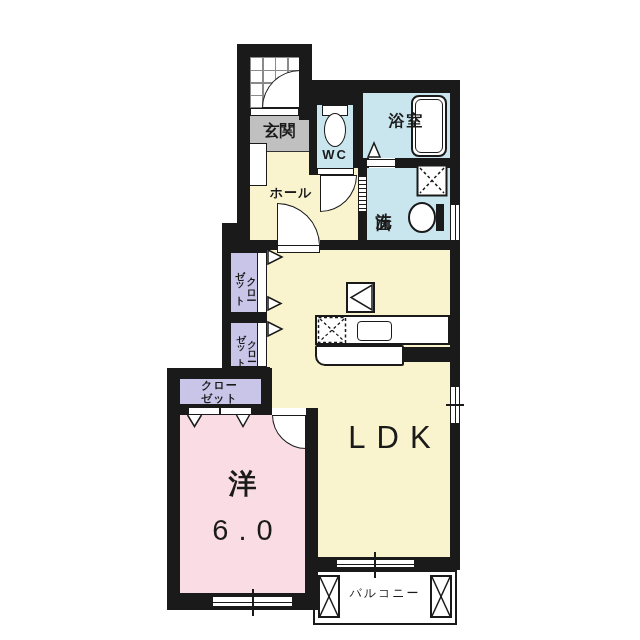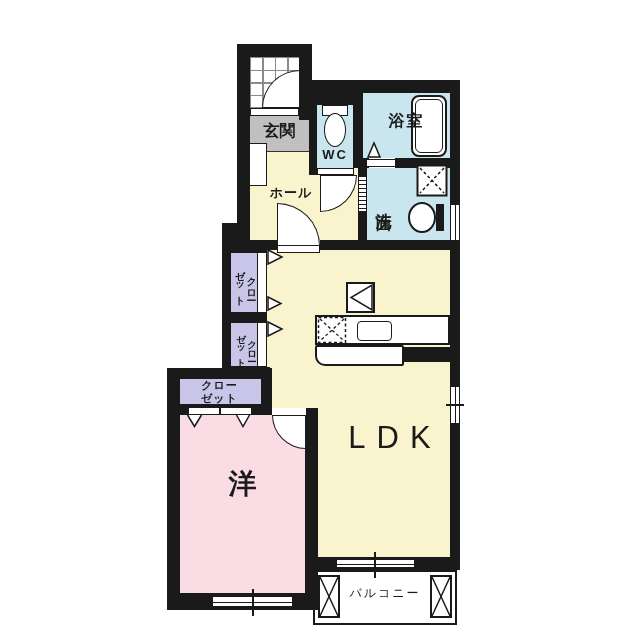--- a/index.html
+++ b/index.html
@@ -175,18 +175,19 @@
   <div class="lbl vtext" style="left:231px;top:324px;width:26px;height:42px;font-size:9.5px;letter-spacing:0.5px;text-align:center;">
     <div>クロー</div>
     <div>ゼット</div>
   </div>
   <div class="lbl" style="left:177px;top:379px;width:85px;font-size:11px;line-height:13px;letter-spacing:1px;">
     <div>クロー</div>
     <div>ゼット</div>
   </div>
 
   <div class="lbl" style="left:180px;top:468px;width:125px;font-size:28px;font-weight:600;">洋</div>
+  <div class="lbl" style="left:180px;top:514px;width:125px;font-size:29px;font-weight:500;letter-spacing:10px;padding-left:10px;">6.0</div>
 
   <div class="lbl" style="left:318px;top:420px;width:132px;font-size:31px;font-weight:500;letter-spacing:11px;padding-left:22px;">LDK</div>
 
   <div class="lbl" style="left:339px;top:587px;width:92px;font-size:12px;font-weight:500;letter-spacing:2px;">バルコニー</div>
 
 </div>
 
 </body></html>

